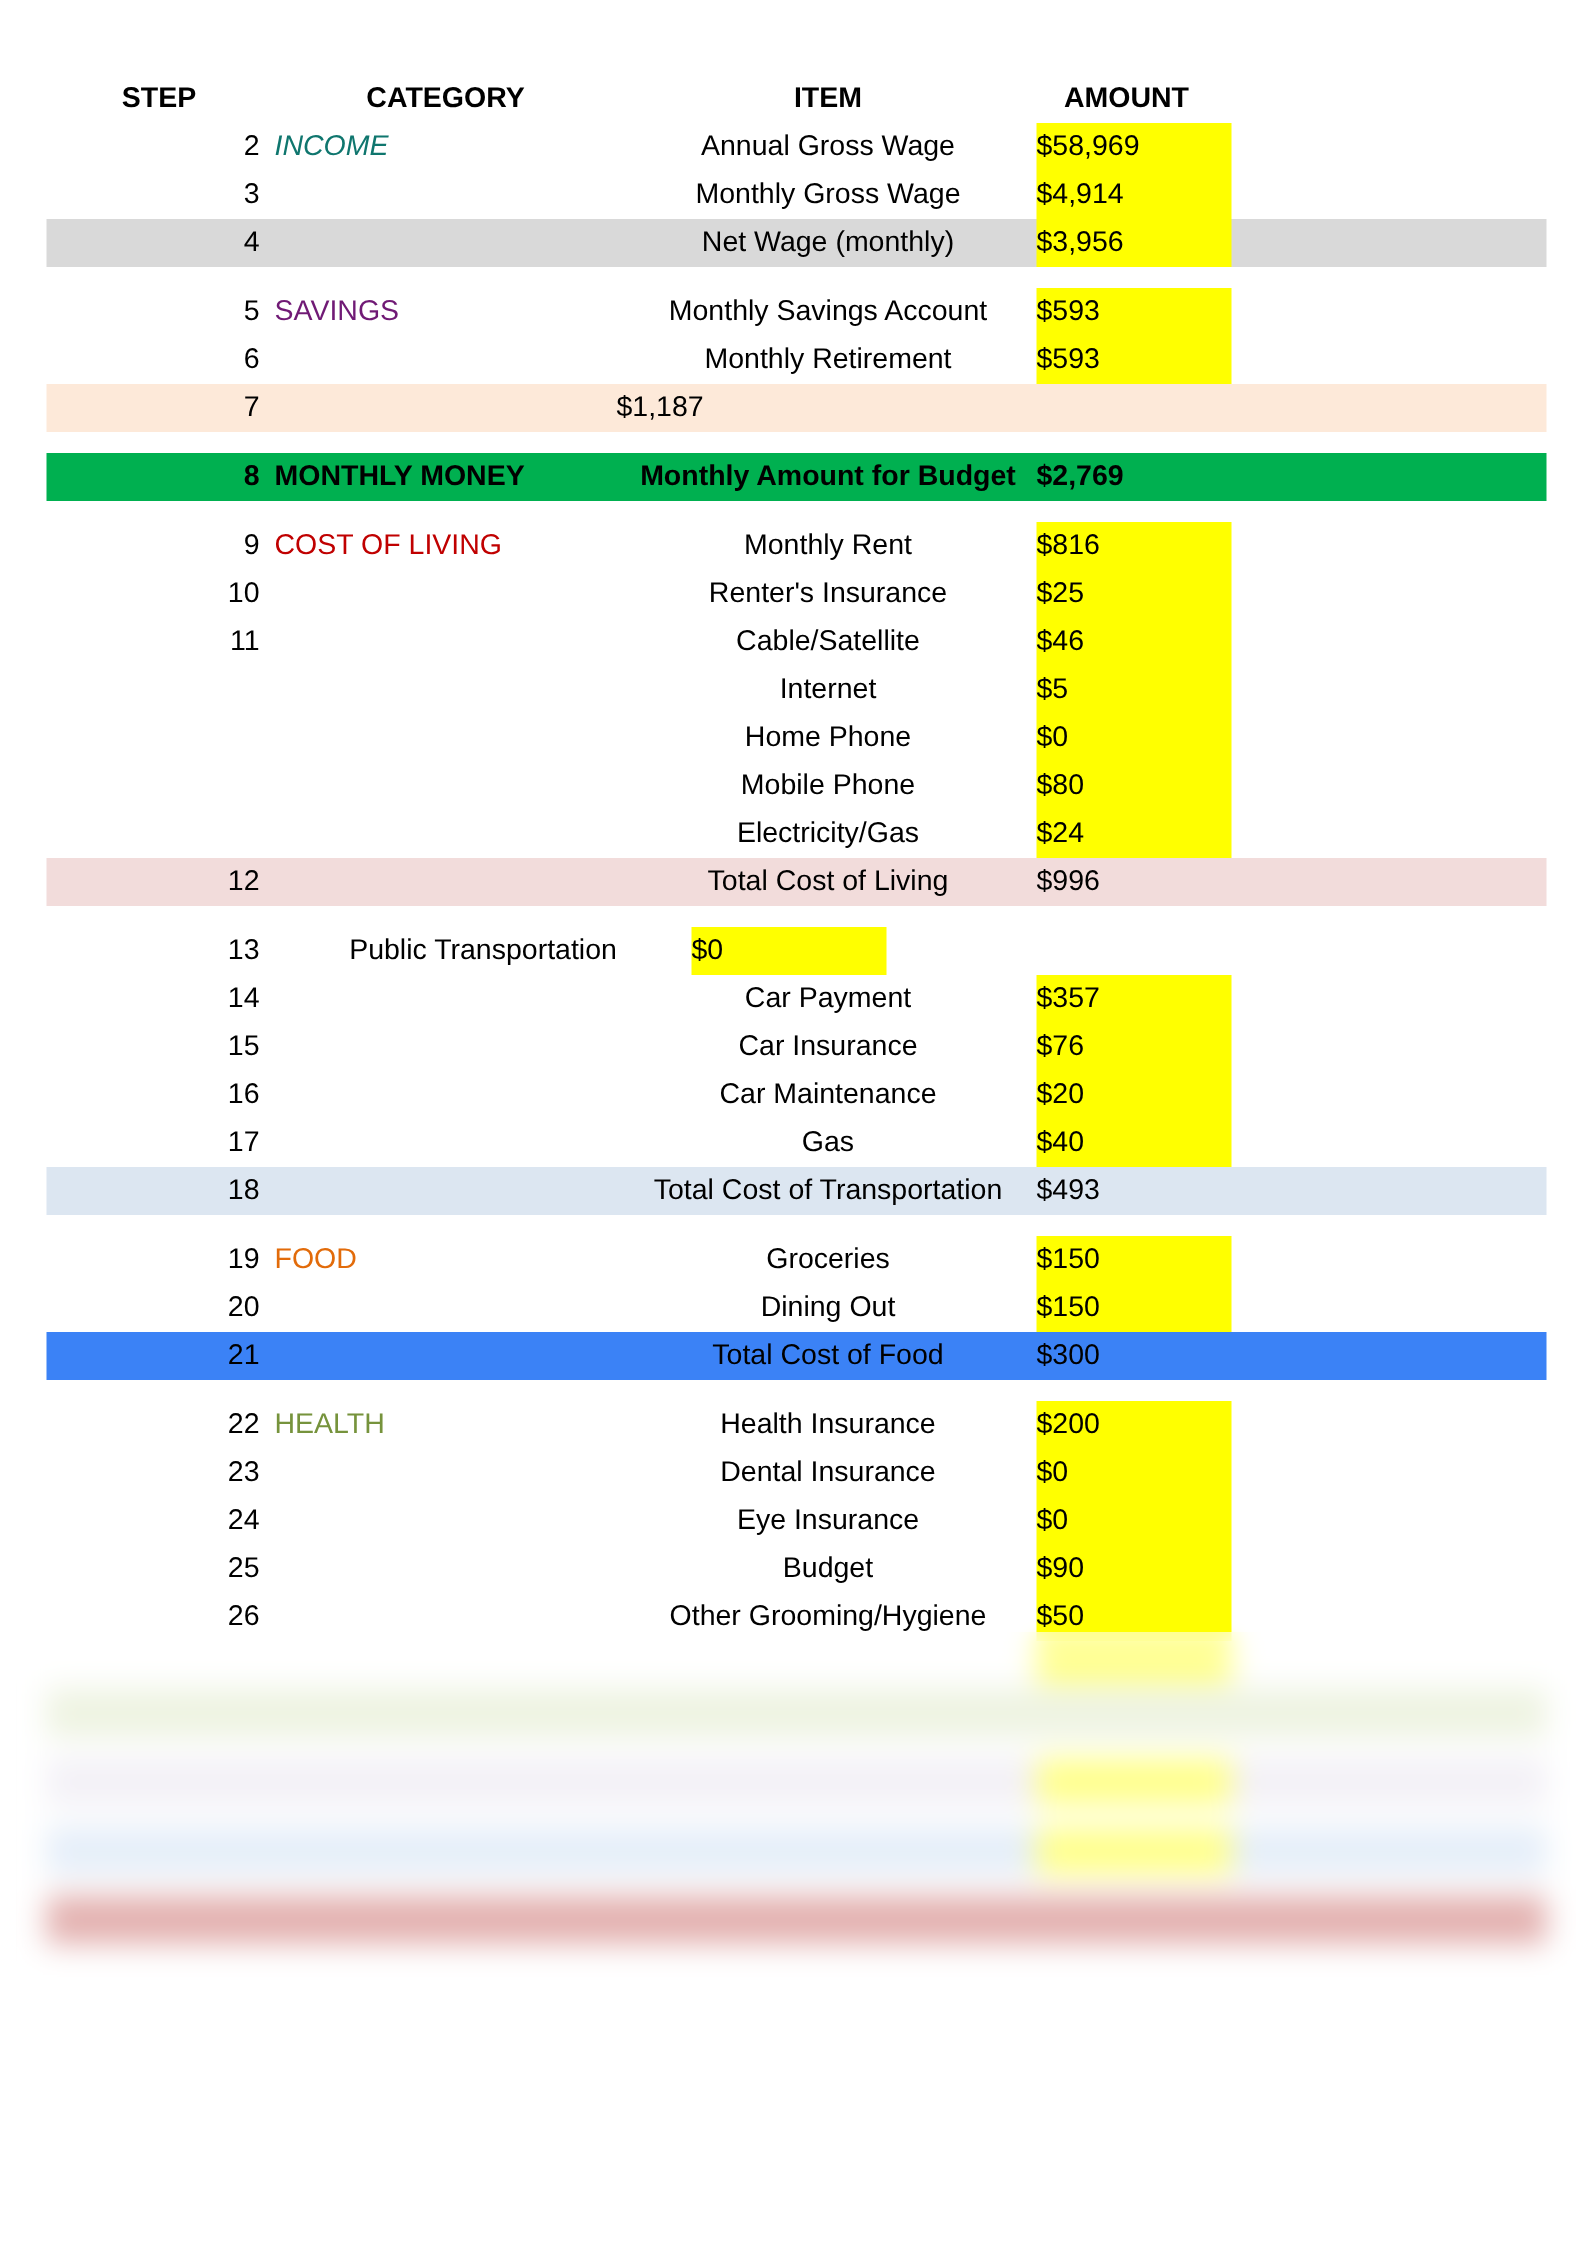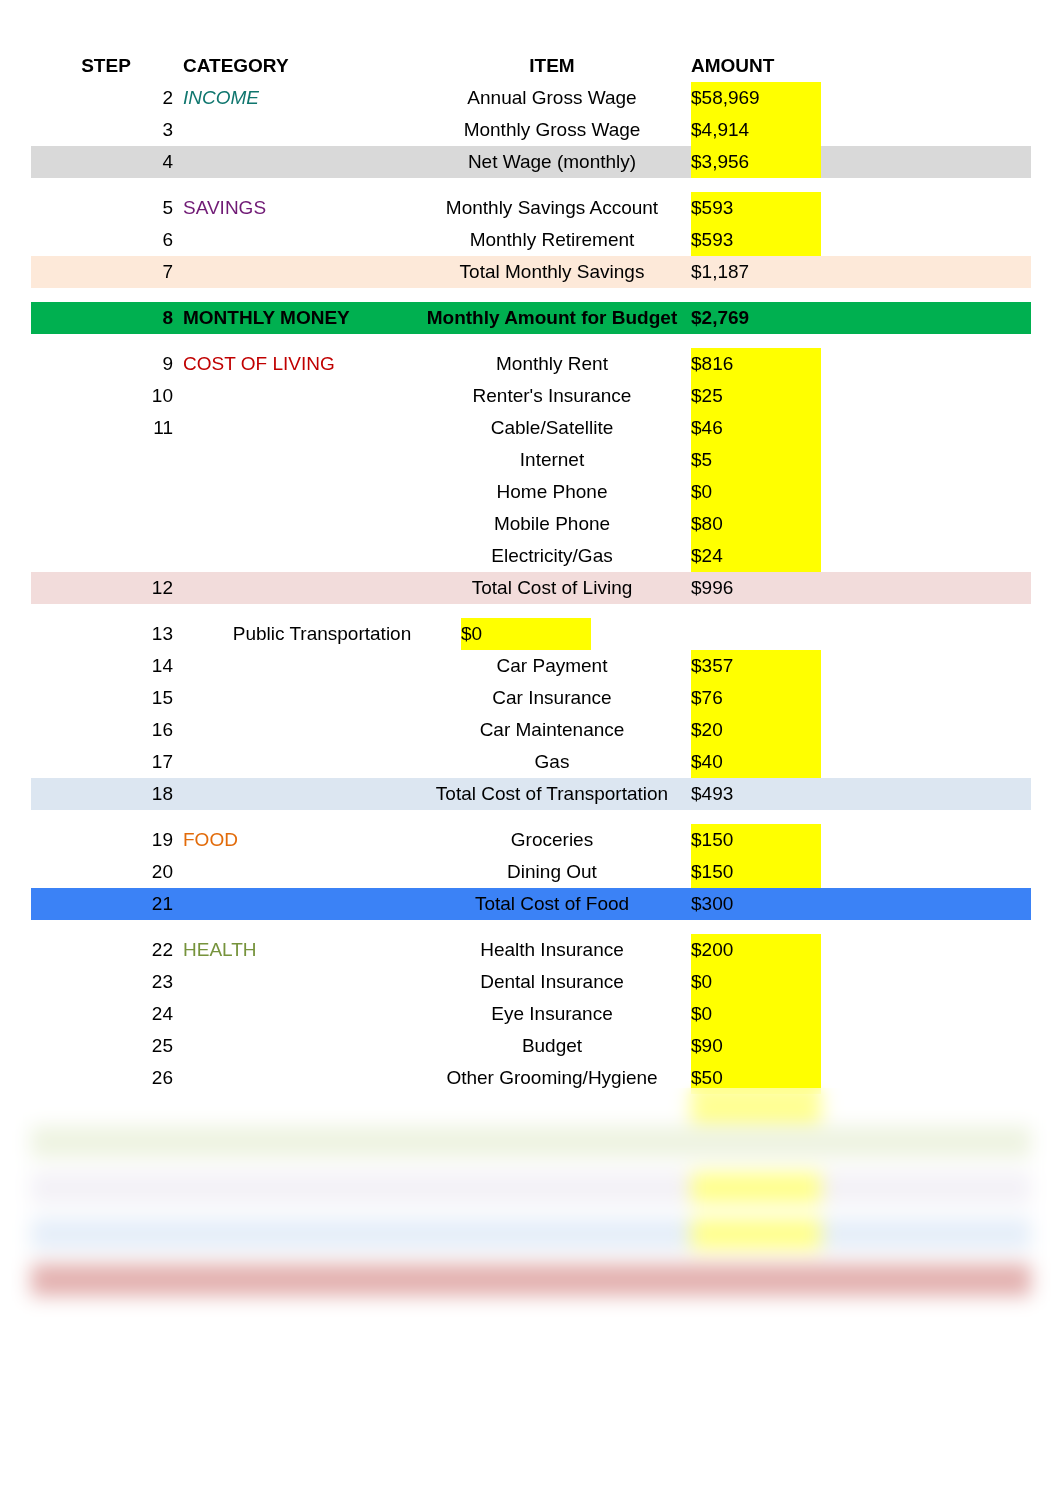--- a/index.html
+++ b/index.html
@@ -34,21 +34,21 @@
   .c-item {
     width: 280px;
     text-align: center;
     padding-left: 2px;
   }
   .c-amt {
     width: 130px;
     padding-right: 10px;
   }
   .hdr { font-weight: 700; }
-  .hdr .c-step, .hdr .c-cat, .hdr .c-item, .hdr .c-amt { }
+  .hdr .c-step, .hdr .c-cat, .hdr .c-item, .hdr .c-amt { text-align: center; }
   .hdr .c-step { text-align: center; padding: 0 20px 0 20px;}
   .amt-yellow { background: #ffff00; }
   .row-grey { background: #d9d9d9; }
   .row-orange-light { background: #fde9d9; }
   .row-green-bright { background: #00b050; font-weight: 700; }
   .row-red-light { background: #f2dcdb; }
   .row-blue-light { background: #dce6f1; }
   .row-orange-mid { background: #3b82f6; }
   .row-green-light { background: #d8e4bc; }
   .row-purple-light { background: #e4dfec; }
@@ -118,21 +118,20 @@
       </div>
       <div class="row">
         <div class="c-step">6</div>
         <div class="c-cat"></div>
         <div class="c-item">Monthly Retirement</div>
         <div class="c-amt amt-yellow">$593</div>
       </div>
       <div class="row row-orange-light">
         <div class="c-step">7</div>
         <div class="c-cat"></div>
-        <div class="c-item">Total Monthly Savings</div>
         <div class="c-amt">$1,187</div>
       </div>
       <div class="spacer"></div>
       <div class="row row-green-bright" style="font-weight: 700;">
         <div class="c-step">8</div>
         <div class="c-cat">MONTHLY MONEY</div>
         <div class="c-item">Monthly Amount for Budget</div>
         <div class="c-amt">$2,769</div>
       </div>
       <div class="spacer"></div>

